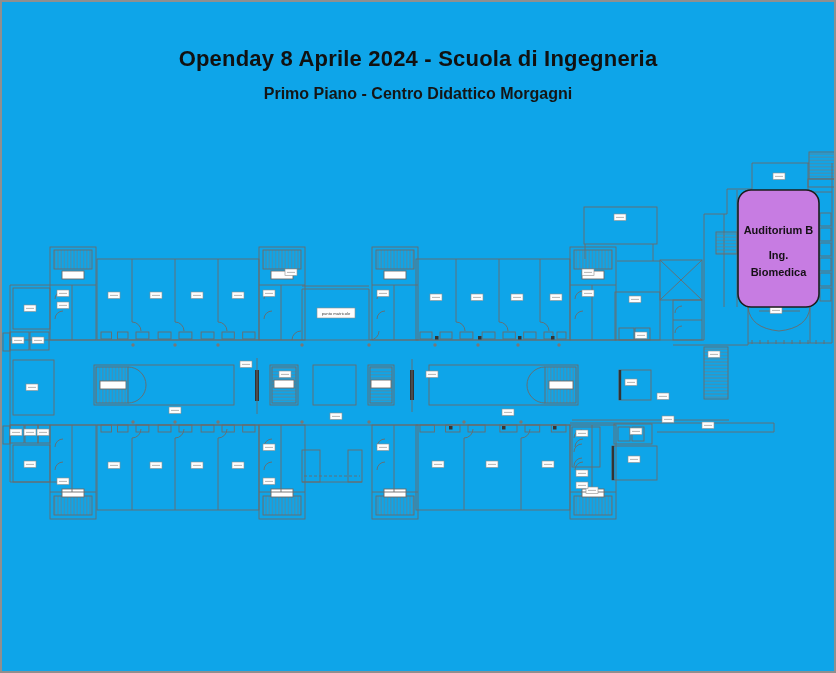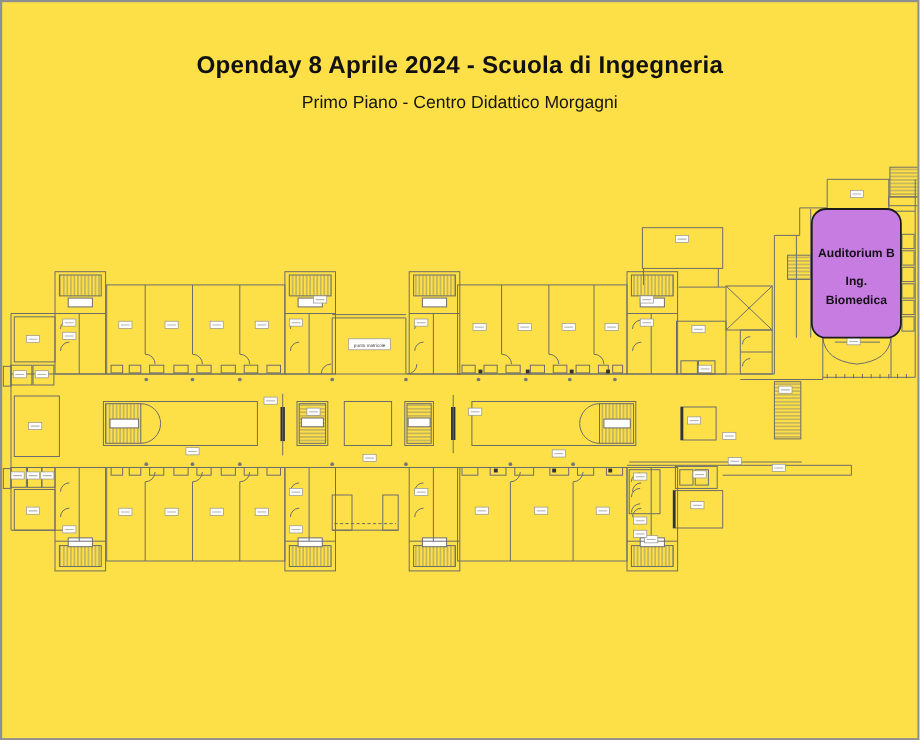--- a/index.html
+++ b/index.html
@@ -1,27 +1,27 @@
 <!DOCTYPE html>
 <html><head>
 <meta charset="utf-8">
 <style>
   html,body{margin:0;padding:0;background:#fff;}
   .page{
     position:relative;width:836px;height:673px;box-sizing:border-box;
-    border:2px solid #8f8f8f;background:#fde047;overflow:hidden;
+    border:2px solid #8f8f8f;background:#0ea5e9;overflow:hidden;
     font-family:"Liberation Sans","DejaVu Sans",sans-serif;
   }
   .title{
     position:absolute;top:44px;left:0;width:100%;text-align:center;
     font-size:22px;font-weight:700;color:#111;letter-spacing:.2px;
   }
   .subtitle{
     position:absolute;top:83px;left:0;width:100%;text-align:center;
-    font-size:16px;font-weight:400;color:#151515;
+    font-size:16px;font-weight:700;color:#151515;
   }
   svg{position:absolute;left:0;top:0;}
   .walls{stroke:#6b6b6b;fill:none;stroke-width:0.9;}
   .dark{fill:#333;stroke:none;}
   .lblbox{fill:#fdfdfd;stroke:#8f8f8f;stroke-width:0.6;}
   .tinytext{font-size:4.2px;fill:#444;font-family:"Liberation Sans",sans-serif;}
   .audtext{font-weight:700;fill:#161016;font-family:"Liberation Sans",sans-serif;font-size:11px;}
 </style>
 </head>
 <body>

